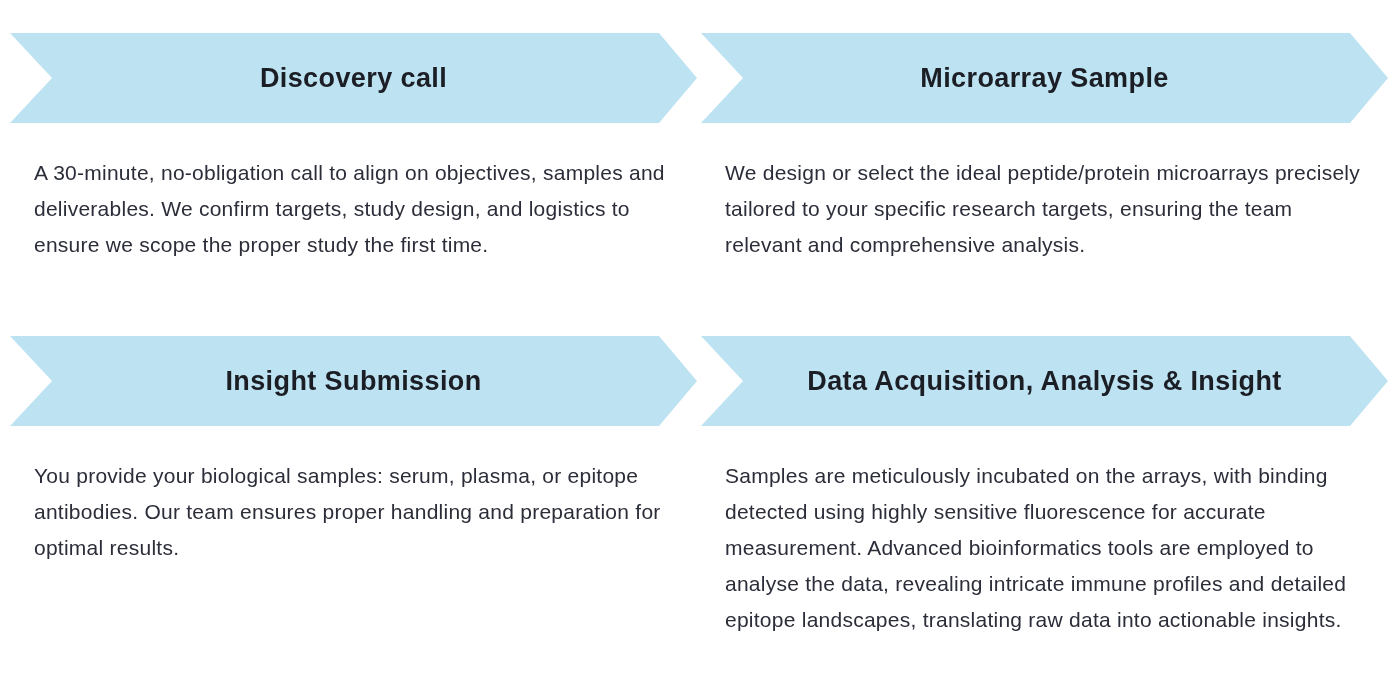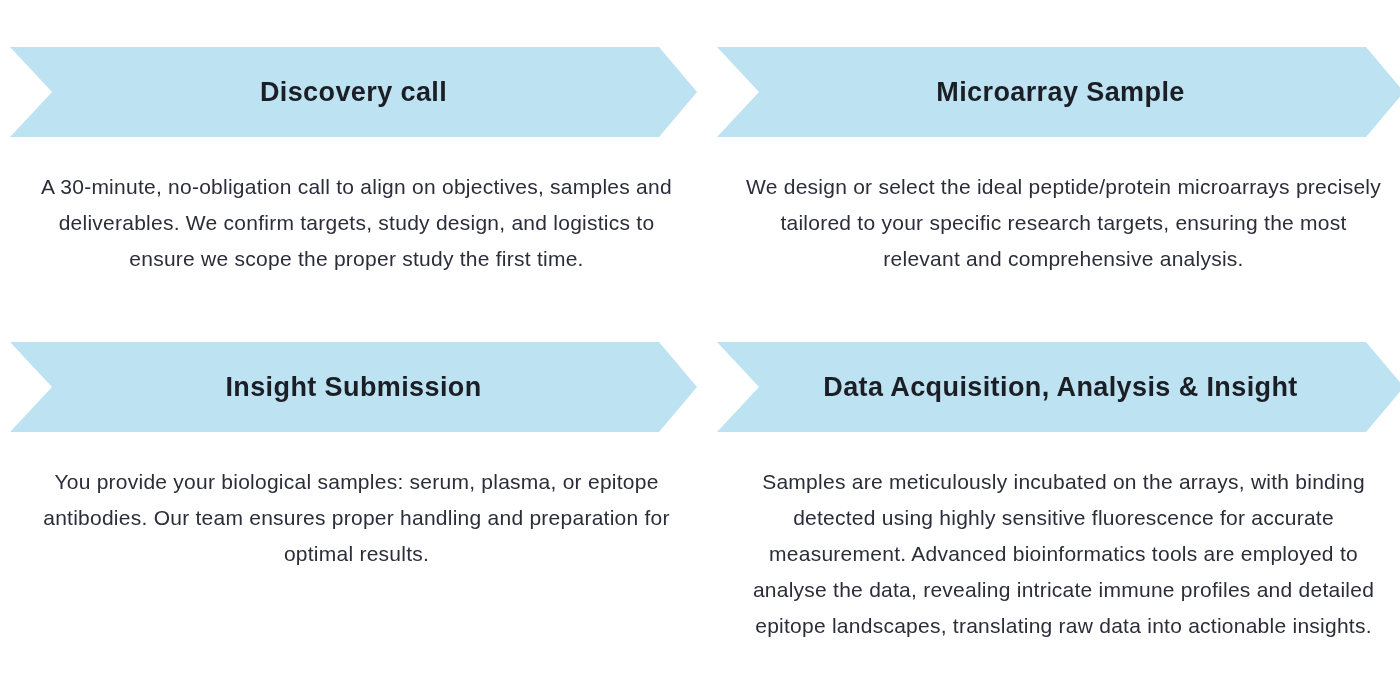--- a/index.html
+++ b/index.html
@@ -12,22 +12,22 @@
   html, body {
     width: 1400px;
     height: 678px;
     background: var(--page-bg);
     font-family: "Liberation Sans", "DejaVu Sans", sans-serif;
     overflow: hidden;
   }
   .process-grid {
     display: grid;
     grid-template-columns: 687px 687px;
-    column-gap: 20px;
-    padding: 47px 0 0 10px;
+    column-gap: 4px;
+    padding: 33px 0 0 10px;
   }
   .process-step {
     display: flex;
     flex-direction: column;
   }
   .step-arrow-banner {
     height: 90px;
     width: 687px;
     background: var(--banner-blue);
     clip-path: polygon(
@@ -42,27 +42,26 @@
     align-items: center;
     justify-content: center;
   }
   .step-title {
     font-size: 27px;
     font-weight: 600;
     letter-spacing: 0.4px;
     color: var(--title-text);
   }
   .step-description {
-    margin: 32px 18px 0 24px;
+    margin: 32px 18px 8px 24px;
     max-width: 645px;
     font-size: 21px;
     line-height: 36px;
     letter-spacing: 0.25px;
     color: var(--body-text);
-    text-align: center;
   }
   .row-1 .step-description {
     min-height: 173px; 
   }
 </style>
 </head>
 <body>
 
 <div class="process-grid">
 
@@ -70,21 +69,21 @@
     <div class="step-arrow-banner">
       <span class="step-title">Discovery call</span>
     </div>
     <p class="step-description">A 30-minute, no-obligation call to align on objectives, samples and deliverables. We confirm targets, study design, and logistics to ensure we scope the proper study the first time.</p>
   </div>
 
   <div class="process-step row-1">
     <div class="step-arrow-banner">
       <span class="step-title">Microarray Sample</span>
     </div>
-    <p class="step-description">We design or select the ideal peptide/protein microarrays precisely tailored to your specific research targets, ensuring the most relevant and comprehensive analysis.</p>
+    <p class="step-description">We design or select the ideal peptide/protein microarrays precisely tailored to your specific research targets, ensuring the team relevant and comprehensive analysis.</p>
   </div>
 
   <div class="process-step row-2">
     <div class="step-arrow-banner">
       <span class="step-title">Insight Submission</span>
     </div>
     <p class="step-description">You provide your biological samples: serum, plasma, or epitope antibodies. Our team ensures proper handling and preparation for optimal results.</p>
   </div>
 
   <div class="process-step row-2">

